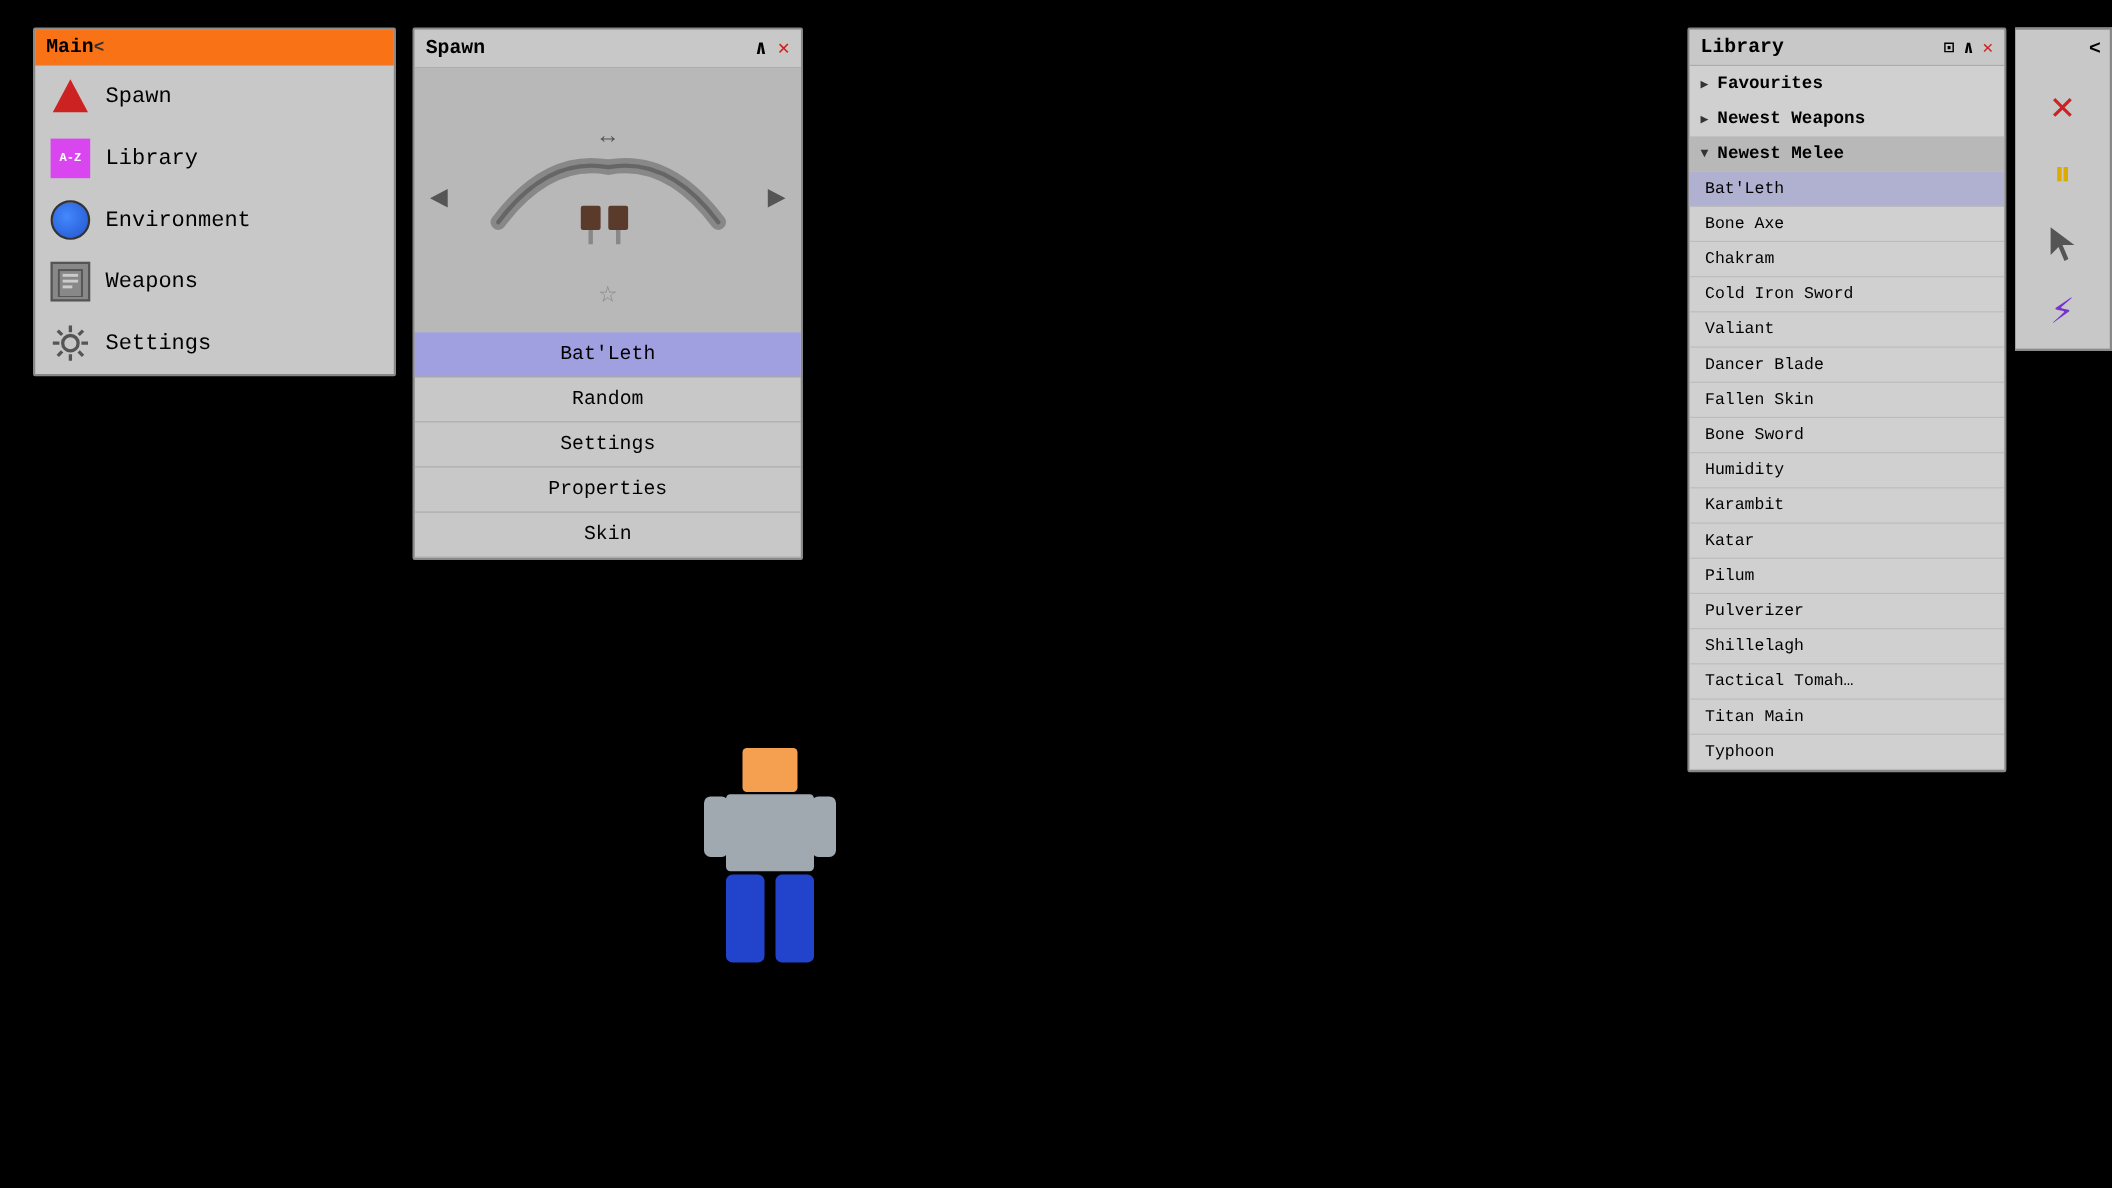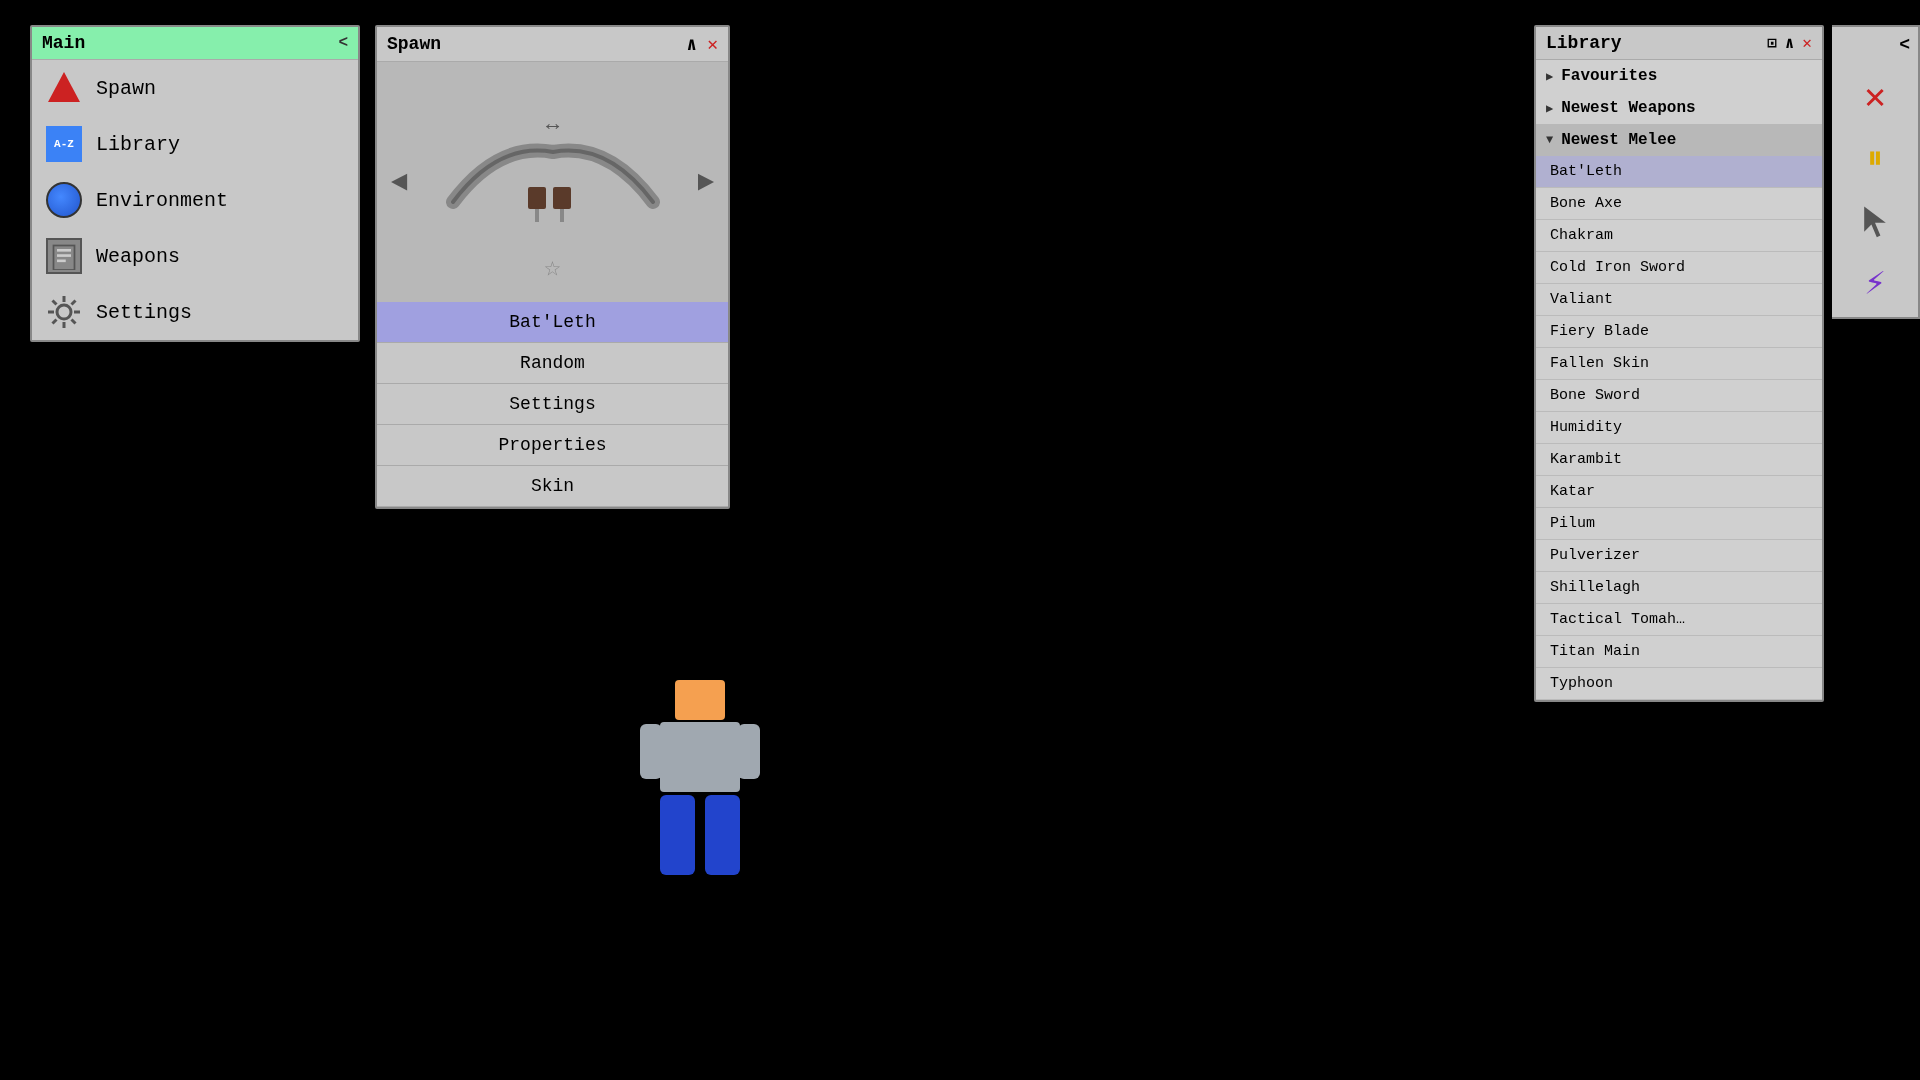--- a/index.html
+++ b/index.html
@@ -16,26 +16,25 @@
     .main-panel {
       position: absolute;
       top: 25px;
       left: 30px;
       width: 330px;
       background: #c8c8c8;
       border: 2px solid #888;
       border-radius: 2px;
     }
     .main-panel-header {
-      background: #86efac;
+      background: #f97316;
       padding: 6px 10px;
       font-weight: bold;
       font-size: 18px;
       display: flex;
-      justify-content: space-between;
       align-items: center;
       border-bottom: 1px solid #aaa;
     }
     .main-panel-header .collapse-btn {
       font-size: 16px;
       cursor: pointer;
       font-weight: bold;
       color: #333;
     }
     .main-menu-item {
@@ -46,21 +45,21 @@
       font-size: 20px;
       cursor: pointer;
     }
     .icon-spawn {
       width: 36px; height: 36px;
       display: flex; align-items: center; justify-content: center;
     }
     .icon-spawn svg { width: 36px; height: 36px; }
     .icon-library {
       width: 36px; height: 36px;
-      background: #3b82f6;
+      background: #d946ef;
       display: flex; align-items: center; justify-content: center;
       font-size: 11px; font-weight: bold; color: white;
       font-family: 'Courier New', monospace;
     }
     .icon-environment {
       width: 36px; height: 36px;
       border-radius: 50%;
       background: radial-gradient(circle at 40% 40%, #4488ff, #2255cc);
       border: 2px solid #333;
     }
@@ -380,21 +379,21 @@
     <div class="library-category" style="background:#b8b8b8;">
       <span class="category-arrow">▼</span>
       <span style="font-weight:bold;">Newest Melee</span>
     </div>
 
     <div class="library-item selected">Bat'Leth</div>
     <div class="library-item">Bone Axe</div>
     <div class="library-item">Chakram</div>
     <div class="library-item">Cold Iron Sword</div>
     <div class="library-item">Valiant</div>
-    <div class="library-item">Fiery Blade</div>
+    <div class="library-item">Dancer Blade</div>
     <div class="library-item">Fallen Skin</div>
     <div class="library-item">Bone Sword</div>
     <div class="library-item">Humidity</div>
     <div class="library-item">Karambit</div>
     <div class="library-item">Katar</div>
     <div class="library-item">Pilum</div>
     <div class="library-item">Pulverizer</div>
     <div class="library-item">Shillelagh</div>
     <div class="library-item">Tactical Tomah…</div>
     <div class="library-item">Titan Main</div>

